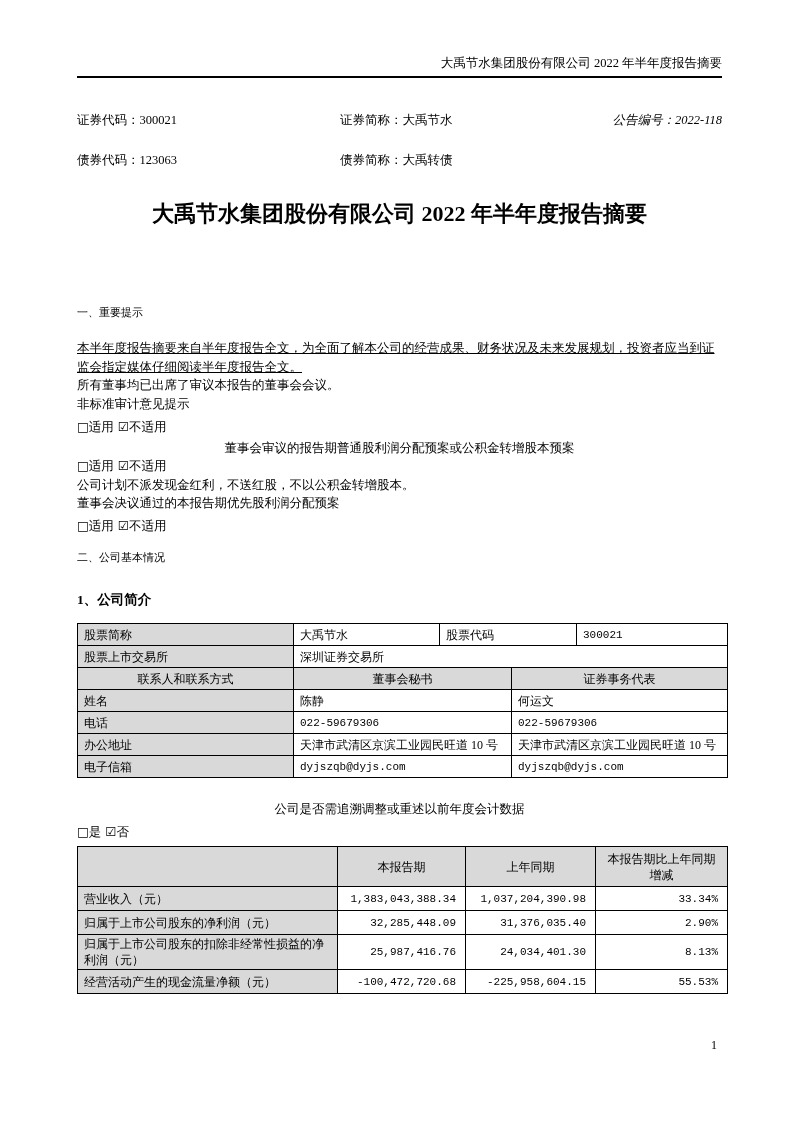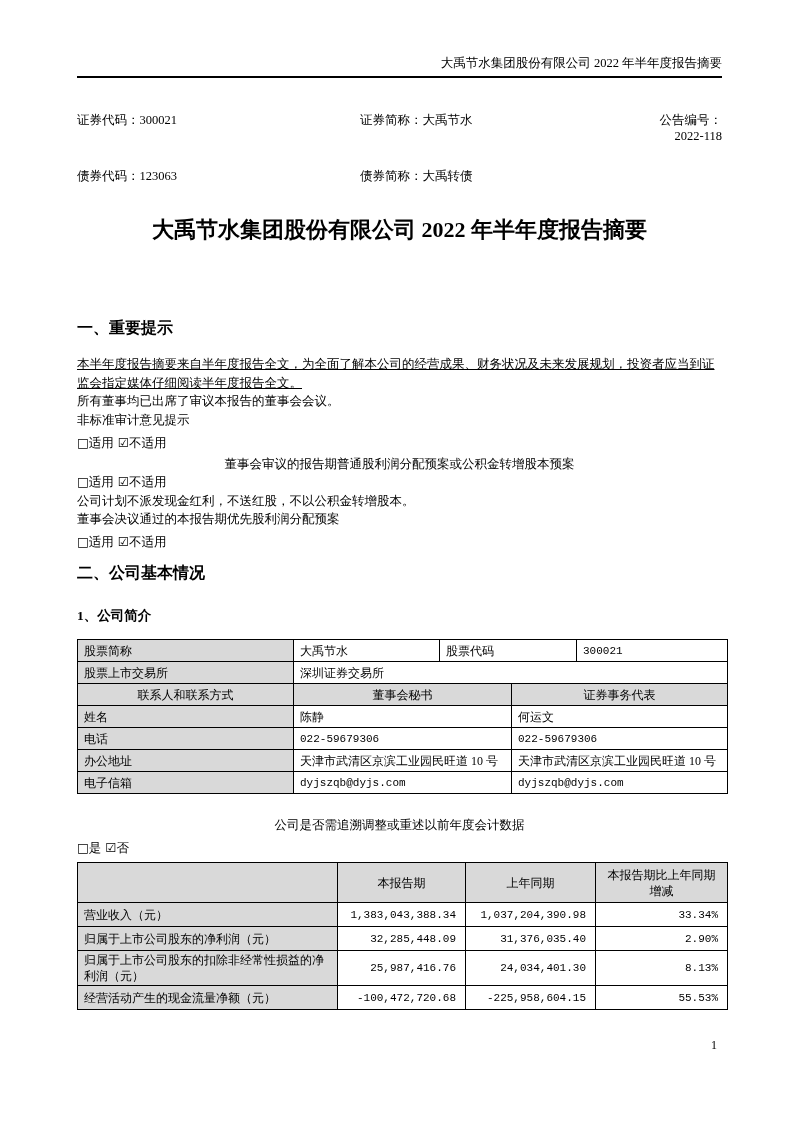--- a/index.html
+++ b/index.html
@@ -22,37 +22,36 @@
     line-height: 16px;
     padding-bottom: 5px;
     border-bottom: 2px solid #000;
   }
 
   .meta-row {
     display: grid;
     grid-template-columns: 263px 263px 1fr;
     font-size: 12.5px;
     line-height: 16px;
-    gap: 20px;
   }
   .meta-row.first { margin-top: 34px; }
   .meta-row.second { margin-top: 24px; }
-  .meta-row .right-cell { text-align: right; }
+  .meta-row .right-cell { text-align: right; font-style: italic; }
 
   .doc-title {
     margin-top: 30px;
     text-align: center;
     font-size: 22px;
     font-weight: bold;
     line-height: 32px;
   }
 
   .h2 {
-    font-size: 16px;
-    font-weight: bold;
+    font-size: 11px;
+    font-weight: normal;
     line-height: 20px;
   }
   .h2.sec1 { margin-top: 72px; }
   .h2.sec2 { margin-top: 12px; }
 
   .h3 {
     font-size: 13.5px;
     font-weight: bold;
     line-height: 18px;
   }

